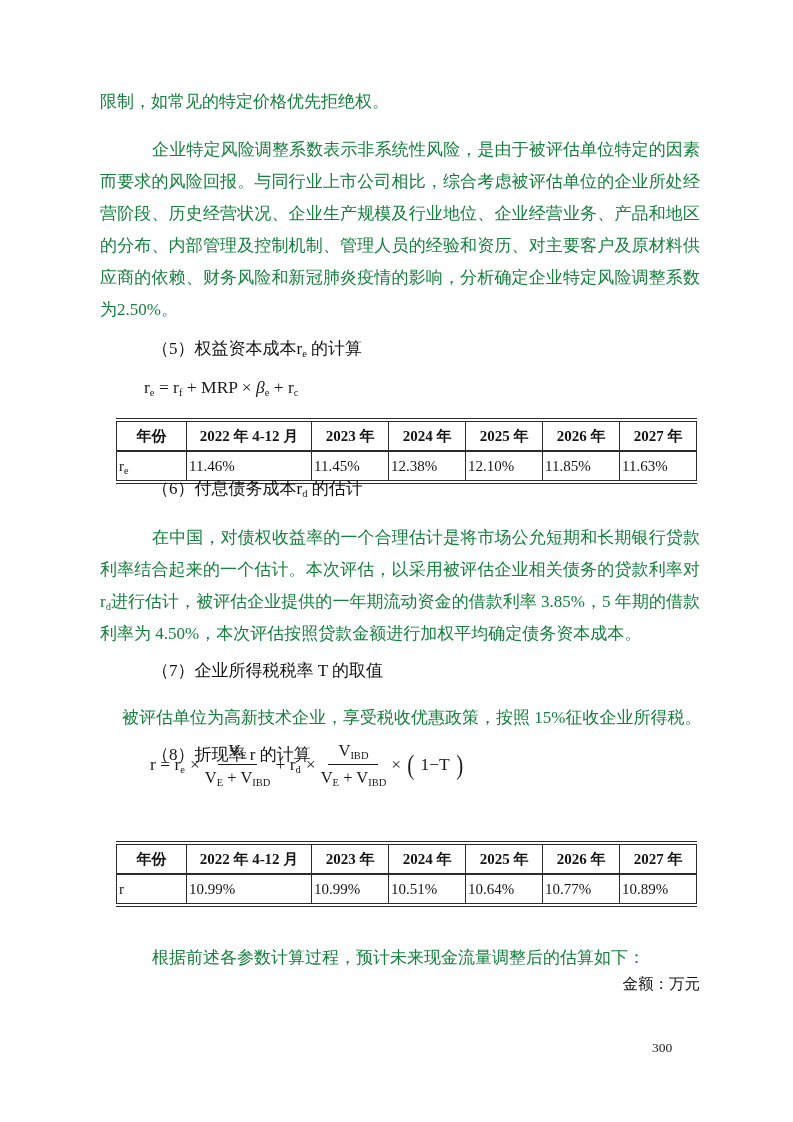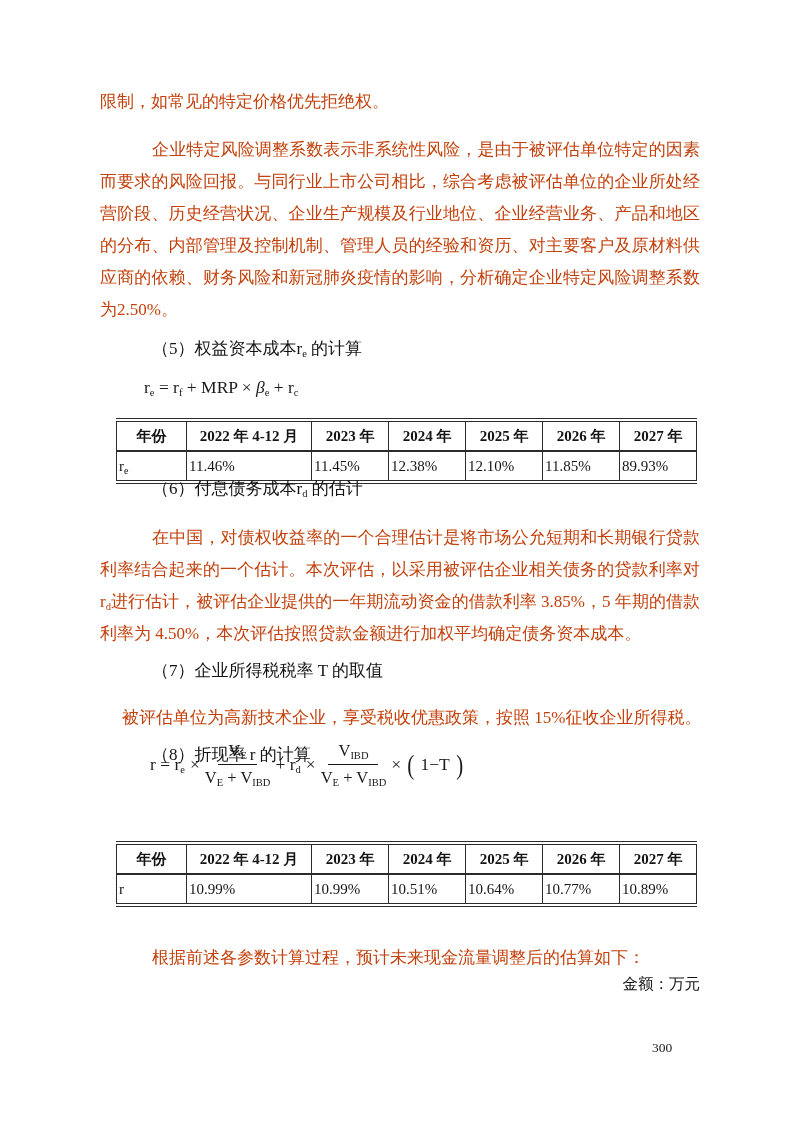--- a/index.html
+++ b/index.html
@@ -10,21 +10,21 @@
     background:#ffffff;
     font-family:"Liberation Serif","DejaVu Serif",serif;
     color:#141414;
     overflow:hidden;
   }
   .abs { position:absolute; margin:0; }
   .body-text {
     font-size:17px;
     line-height:32px;
     text-align:justify;
-    color:#c2410c;
+    color:#15803d;
   }
   .indent { text-indent:52px; }
   .heading {
     font-size:17px;
     line-height:22px;
     font-weight:normal;
     white-space:nowrap;
   }
   sub {
     font-size:10.5px;
@@ -133,21 +133,21 @@
       </tr>
     </thead>
     <tbody>
       <tr>
         <td><span>r</span><sub>e</sub></td>
         <td>11.46%</td>
         <td>11.45%</td>
         <td>12.38%</td>
         <td>12.10%</td>
         <td>11.85%</td>
-        <td>89.93%</td>
+        <td>11.63%</td>
       </tr>
     </tbody>
   </table>
 
   <h3 class="abs heading" style="top:454px; left:152px;margin-top:24px;"><span>（6）付息债务成本r</span><sub>d</sub><span> 的估计</span></h3>
 
   <p class="abs body-text indent" style="top:522px; left:100px; width:600px;"><span>在中国，对债权收益率的一个合理估计是将市场公允短期和长期银行贷款利率结合起来的一个估计。本次评估，以采用被评估企业相关债务的贷款利率对r</span><sub>d</sub><span>进行估计，被评估企业提供的一年期流动资金的借款利率 3.85%，5 年期的借款利率为 4.50%，本次评估按照贷款金额进行加权平均确定债务资本成本。</span></p>
 
   <h3 class="abs heading" style="top:660px; left:152px;">（7）企业所得税税率 T 的取值</h3>
 

